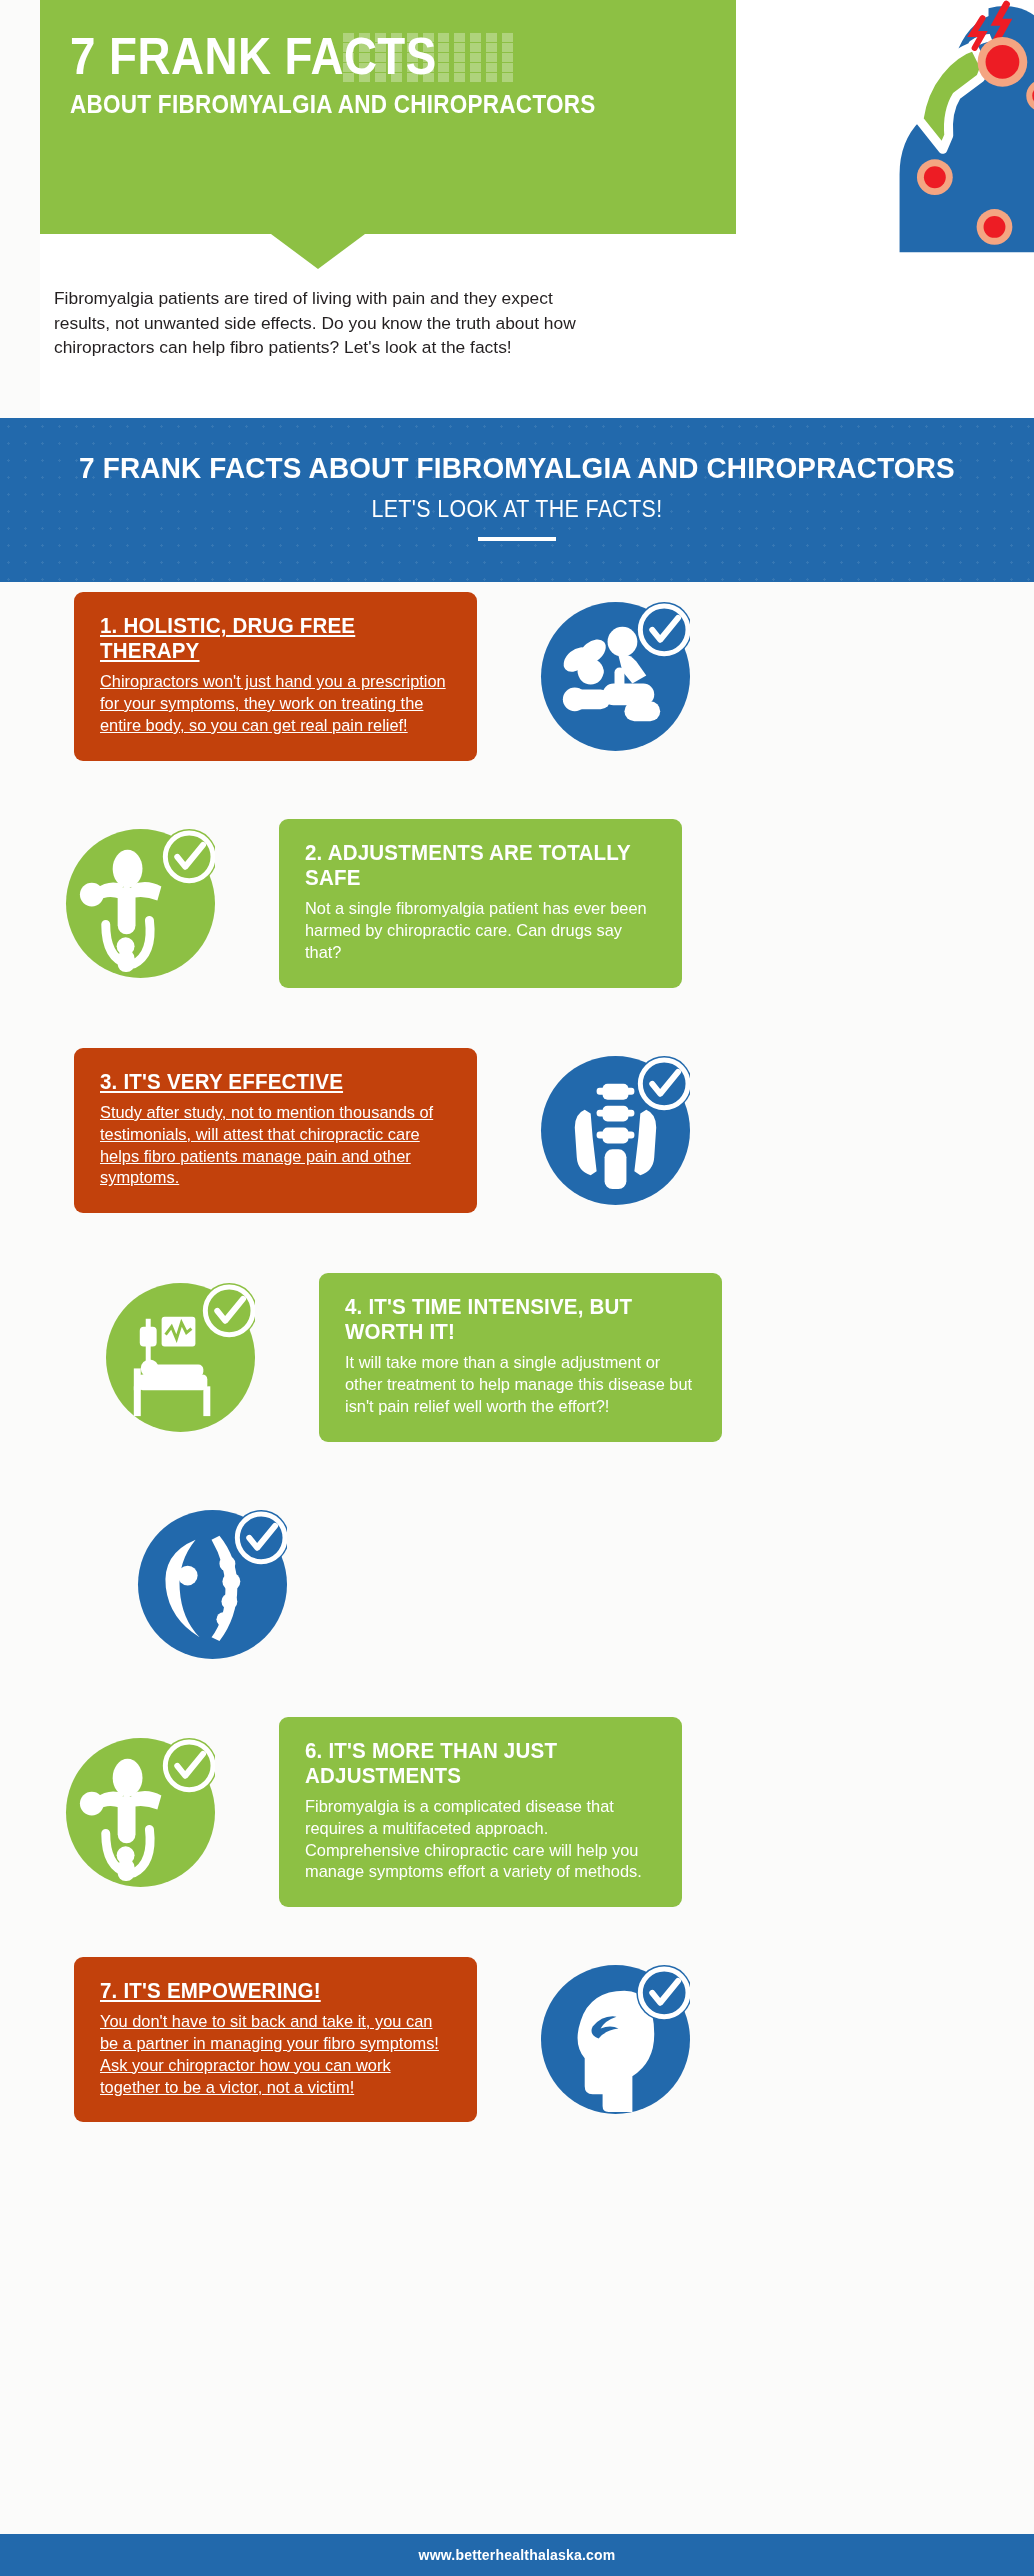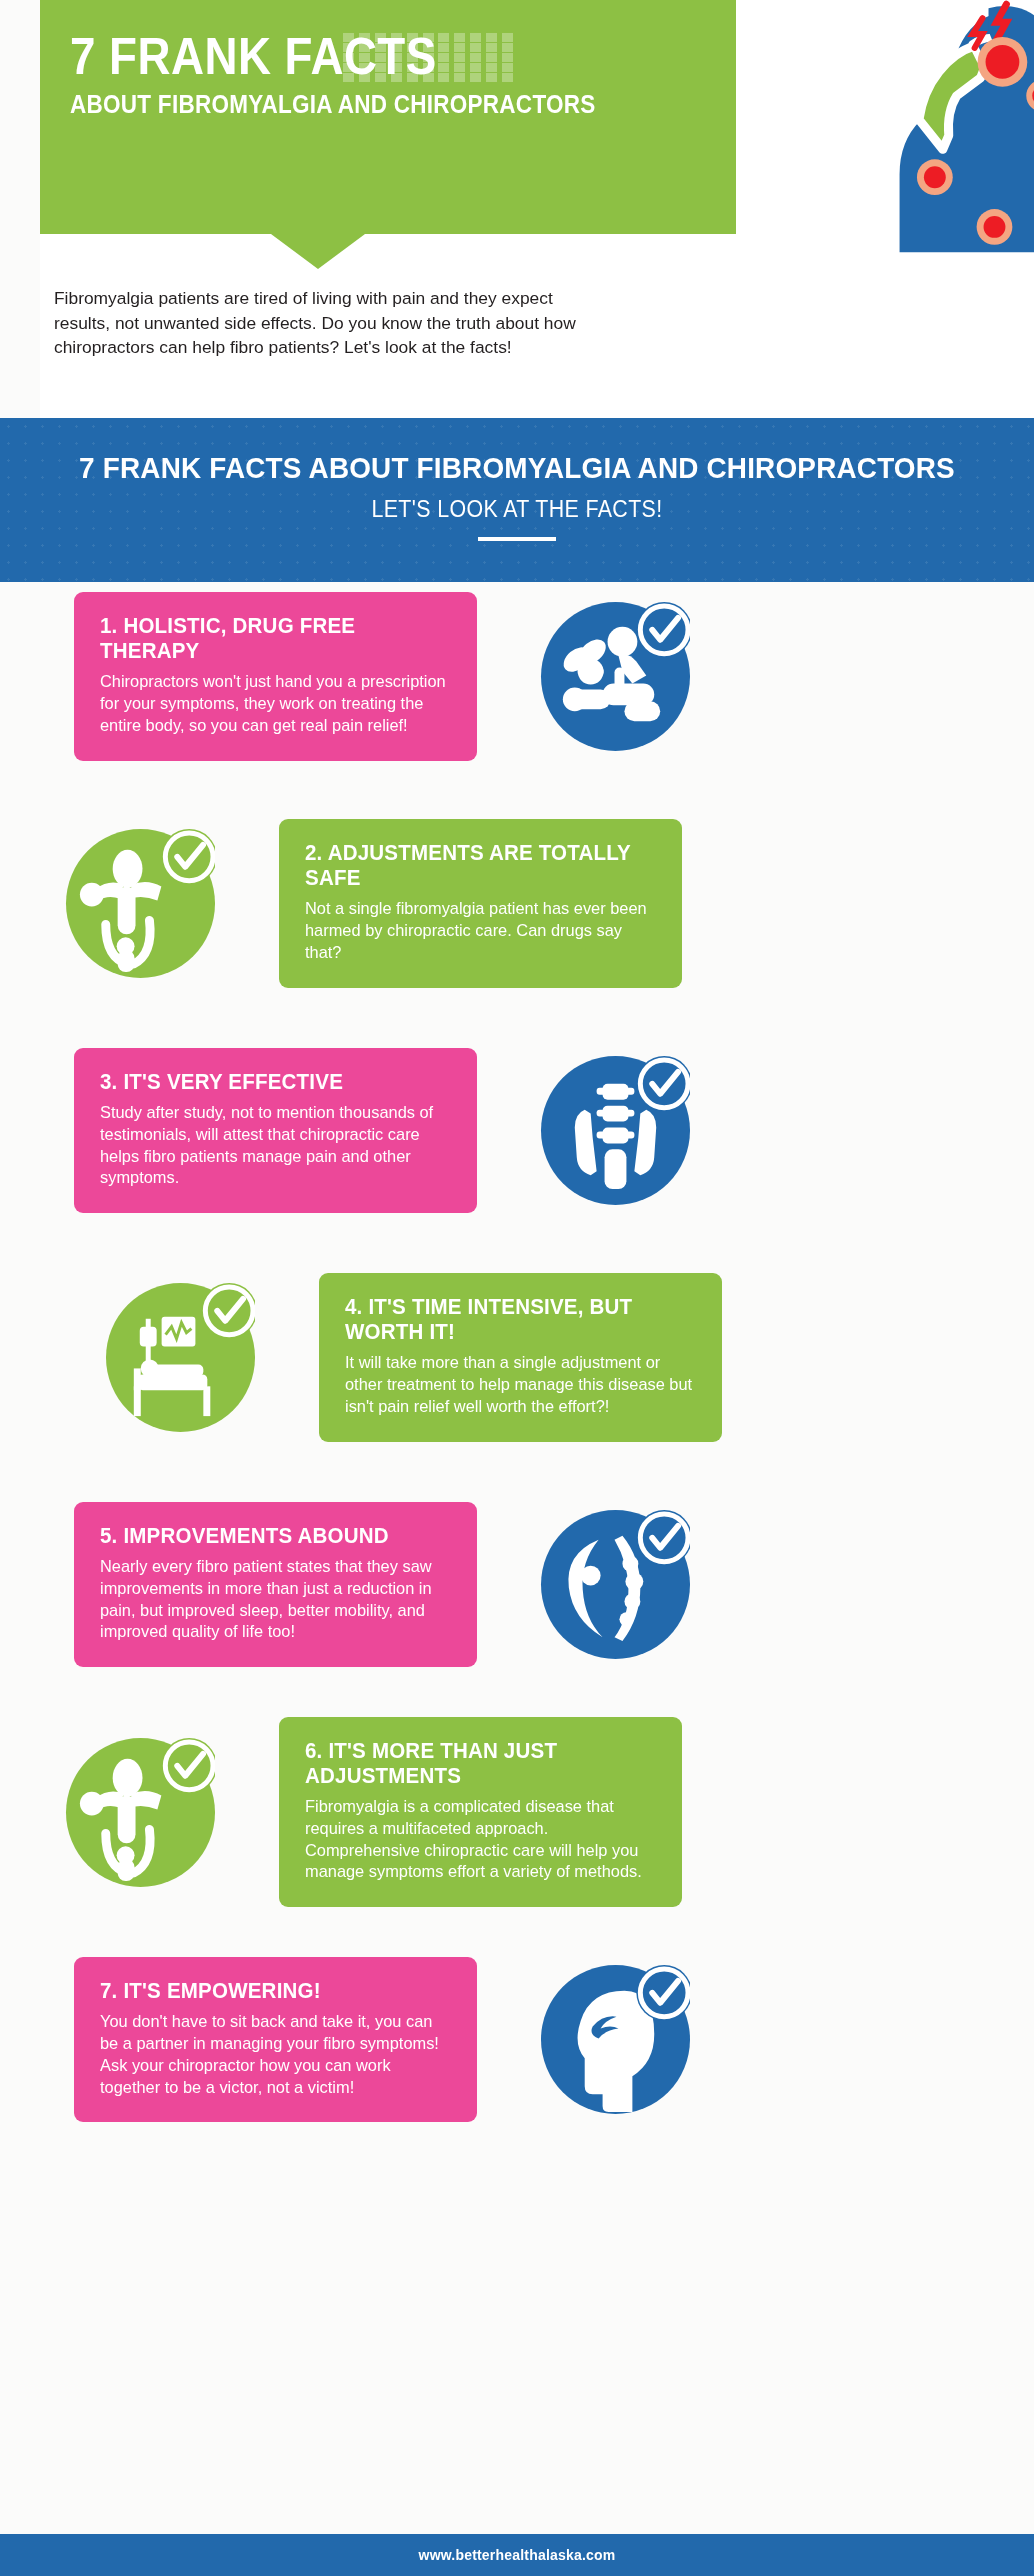--- a/index.html
+++ b/index.html
@@ -147,21 +147,21 @@
     height: 189px;
     display: flex;
     align-items: center;
     justify-content: center;
   }
   .card {
     border-radius: 9px;
     padding: 22px 26px 24px 26px;
     color: #ffffff;
   }
-  .card.blue  { background: #ec4899; }
+  .card.blue  { background: #c2410c; text-decoration: underline; }
   .card.green { background: #8dc044; }
   .card-title {
     font-size: 21.4px;
     font-weight: bold;
     letter-spacing: 0.2px;
     margin-bottom: 7px;
     transform: scaleX(0.96);
     transform-origin: left center;
   }
   .card-body {
@@ -425,24 +425,20 @@
           </div>
         </div>
         <div style="flex: 0 0 44px;"></div>
         <div class="card green" style="width: 403px;">
           <div class="card-title">4. IT'S TIME INTENSIVE, BUT WORTH IT!</div>
           <div class="card-body">It will take more than a single adjustment or other treatment to help manage this disease but isn't pain relief well worth the effort?!</div>
         </div>
       </div>
       <div class="fact-row right-icon" style="margin-bottom: 38px;">
         <div style="flex: 0 0 74px;"></div>
-        <div class="card blue" style="width: 403px;">
-          <div class="card-title">5. IMPROVEMENTS ABOUND</div>
-          <div class="card-body">Nearly every fibro patient states that they saw improvements in more than just a reduction in pain, but improved sleep, better mobility, and improved quality of life too!</div>
-        </div>
         <div style="flex: 0 0 44px;"></div>
         <div class="icon-slot">
           <div class="circle blue">
             <svg width="149" height="149" viewBox="0 0 150 150">
         <g fill="#ffffff">
           <path d="M58 30 q-18 22 -16 50 q2 30 20 48 q-30 -18 -34 -50 q-4 -34 30 -48 z"></path>
           <circle cx="50" cy="66" r="10"></circle>
           <path d="M74 30 q14 24 14 50 q0 30 -14 48 l8 4 q18 -24 18 -54 q0 -30 -18 -52 z"></path>
           <circle cx="90" cy="54" r="8"></circle>
           <circle cx="94" cy="72" r="9"></circle>

